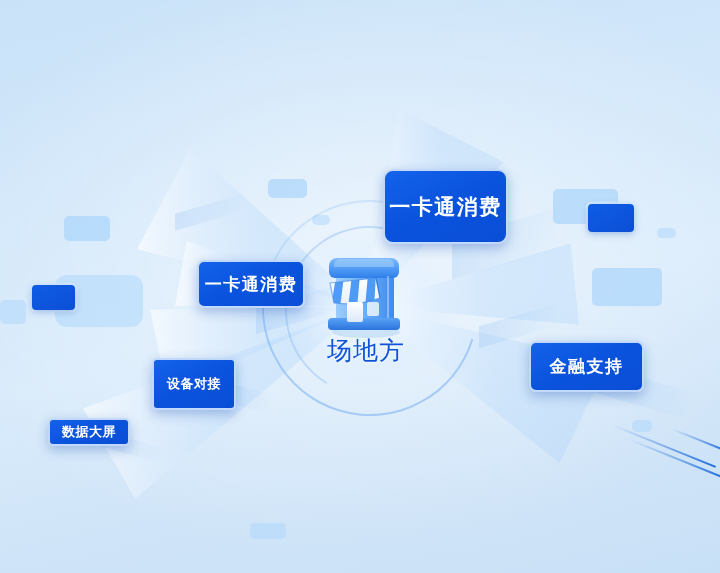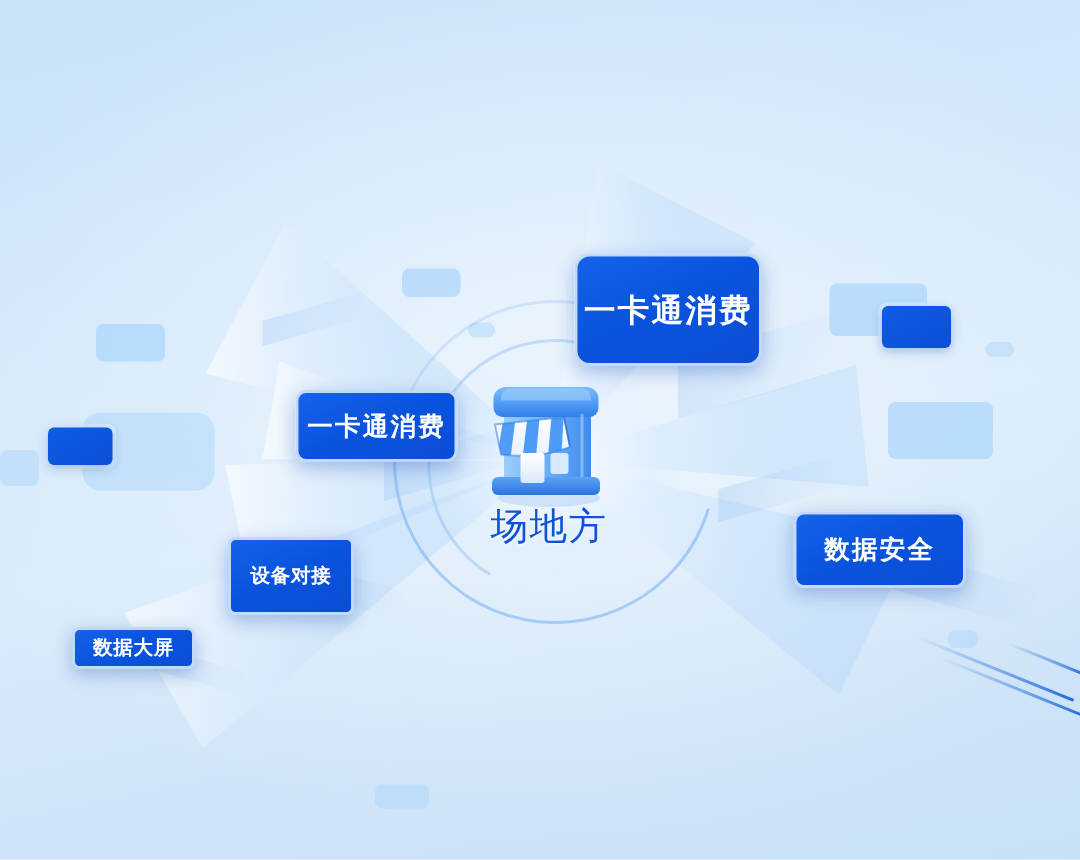--- a/index.html
+++ b/index.html
@@ -220,21 +220,21 @@
       <div class="node lg" style="left: 383px; top: 169px; width: 125px; height: 75px; text-align: right;">
         <span>一卡通消费</span>
       </div>
       <div class="node-shadow" style="left: 256.4px; top: 294.56px; width: 91.8px; height: 26.4px; opacity: 0.45; transform: skewY(-16deg); background: linear-gradient(105deg, rgba(130, 182, 242, 0.55), rgba(160, 205, 248, 0));"></div>
       <div class="node md" style="left: 197px; top: 260px; width: 108px; height: 48px;">
         <span>一卡通消费</span>
       </div>
       <div class="node-shadow" style="left: 478.6px; top: 314.8px; width: 78.2px; height: 22px; opacity: 0.45; transform: skewY(-16deg); background: linear-gradient(105deg, rgba(130, 182, 242, 0.55), rgba(160, 205, 248, 0));"></div>
       <div class="node-shadow" style="left: 592.25px; top: 377.72px; width: 97.75px; height: 28.05px; opacity: 0.45; transform: skewY(16deg); background: linear-gradient(105deg, rgba(130, 182, 242, 0.55), rgba(160, 205, 248, 0));"></div>
       <div class="node md" style="left: 529px; top: 341px; width: 115px; height: 51px;">
-        <span>数据安全</span>
+        <span>金融支持</span>
       </div>
       <div class="node-shadow" style="left: 198.2px; top: 383.92px; width: 71.4px; height: 19.8px; opacity: 0.45; transform: skewY(16deg); background: linear-gradient(105deg, rgba(130, 182, 242, 0.55), rgba(160, 205, 248, 0));"></div>
       <div class="node sm" style="left: 152px; top: 358px; width: 84px; height: 52px;">
         <span>设备对接</span>
       </div>
       <div class="node-shadow" style="left: 93.1px; top: 438.16px; width: 69.7px; height: 16px; opacity: 0.45; transform: skewY(16deg); background: linear-gradient(105deg, rgba(130, 182, 242, 0.55), rgba(160, 205, 248, 0));"></div>
       <div class="node sm" style="left: 48px; top: 418px; width: 82px; height: 28px;">
         <span>数据大屏</span>
       </div>
       <div class="streak" style="left: 612px; top: 424px; width: 112px; transform: rotate(22deg);"></div>

